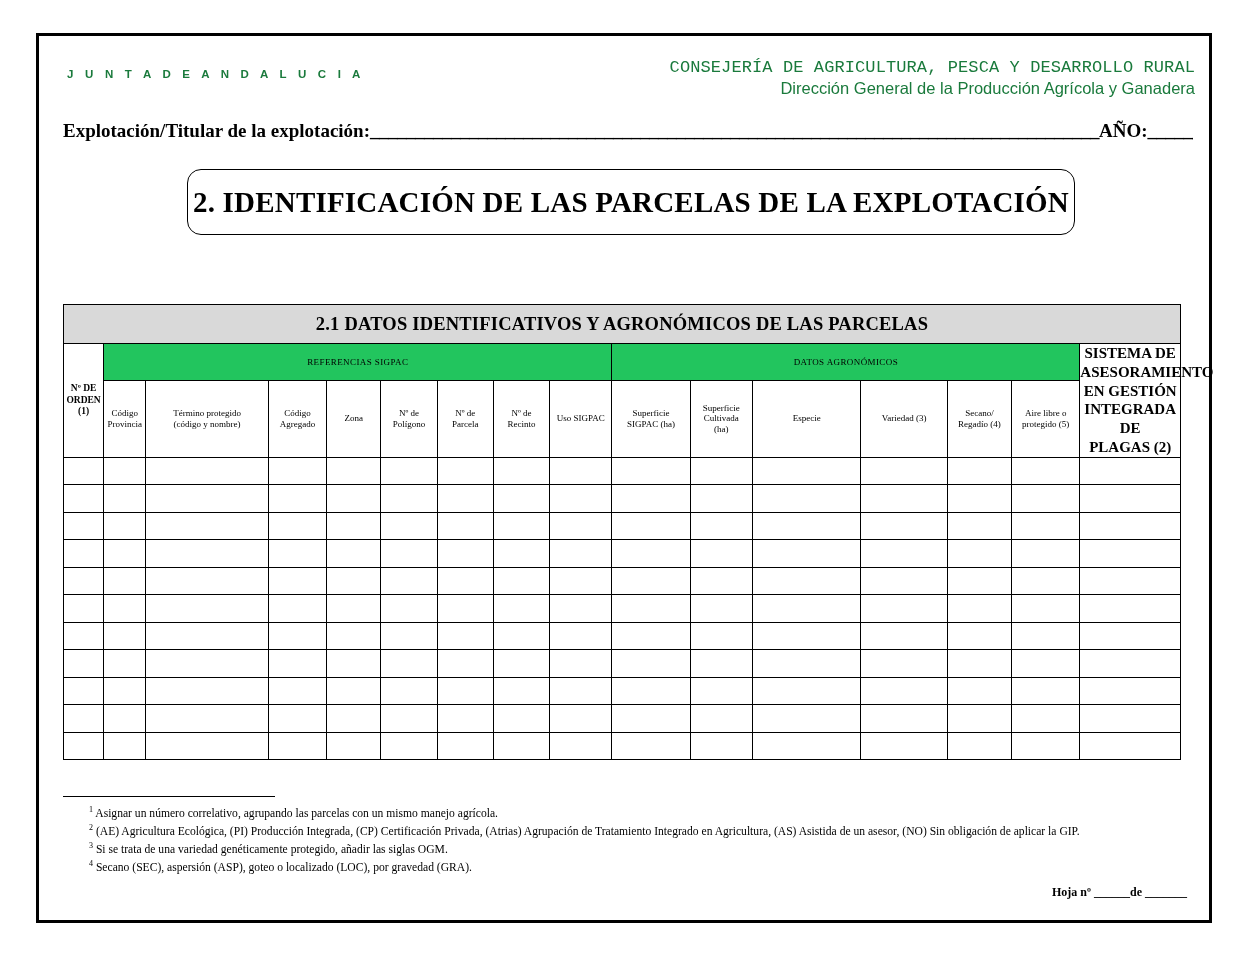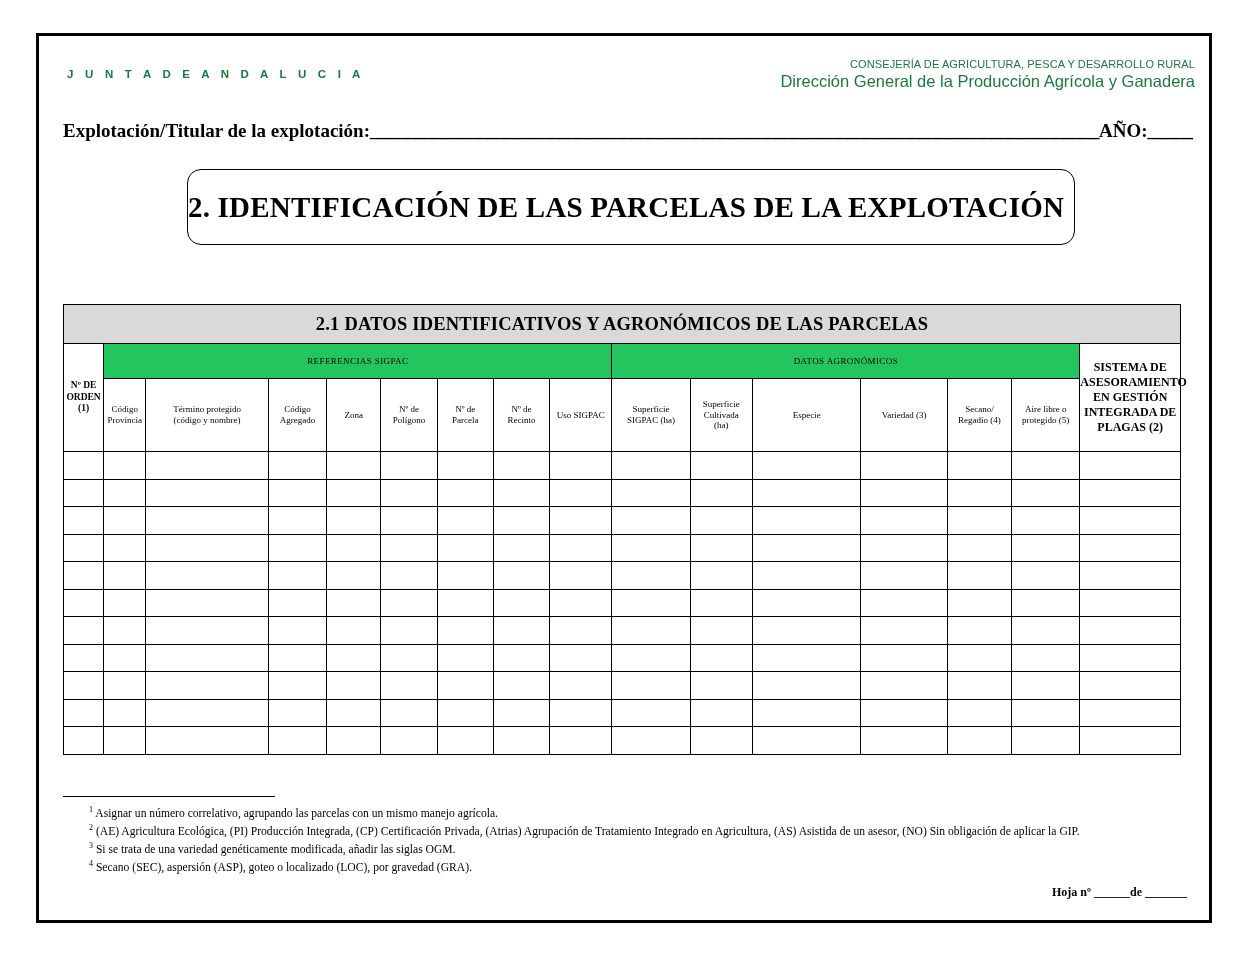--- a/index.html
+++ b/index.html
@@ -54,22 +54,23 @@
   }
   .consejeria {
     position: absolute;
     right: 14px;
     top: 22px;
     text-align: right;
     font-family: "Liberation Sans", sans-serif;
     color: #1a7a3c;
   }
   .consejeria .line1 {
-    font-size: 11px;
+    font-size: 17px;
     letter-spacing: 0.1px;
+    font-family: Liberation Mono, monospace;
   }
   .consejeria .line2 {
     font-size: 16.5px;
     margin-top: 2px;
   }
 
   
   .explot-row {
     position: absolute;
     left: 24px;
@@ -87,26 +88,26 @@
     font-weight: bold;
     text-align: center;
   }
 
   
   .title-box {
     position: absolute;
     left: 148px;
     top: 133px;
     width: 888px;
-    height: 76px;
+    height: 66px;
     border: 1.5px solid #000000;
     border-radius: 14px;
     display: flex;
     align-items: center;
-    justify-content: flex-start;
+    justify-content: center;
     box-sizing: border-box;
   }
   .title-box .txt {
     font-size: 29px;
     font-weight: bold;
     letter-spacing: 0.2px;
     white-space: nowrap;
   }
 
   
@@ -145,21 +146,21 @@
     line-height: 1.18;
     height: 72px;
     padding: 2px 1px;
   }
   .orden-head {
     font-size: 9.5px;
     font-weight: bold;
     line-height: 1.2;
   }
   .sistema-head {
-    font-size: 12px;
+    font-size: 15px;
     font-weight: bold;
     line-height: 1.25;
     padding: 3px 2px;
   }
   .body-row td { height: 26.5px; }
 
   
   .foot-rule {
     position: absolute;
     left: 24px;
@@ -504,21 +505,21 @@
               <td></td>
             </tr>
         </tbody>
       </table>
     </div>
 
     <div class="foot-rule"></div>
     <div class="footnotes">
       <div class="fn"><span class="n">1</span> <span>Asignar un número correlativo, agrupando las parcelas con un mismo manejo agrícola.</span></div>
       <div class="fn"><span class="n">2</span> <span>(AE) Agricultura Ecológica, (PI) Producción Integrada, (CP) Certificación Privada, (Atrias) Agrupación de Tratamiento Integrado en Agricultura, (AS) Asistida de un asesor, (NO) Sin obligación de aplicar la GIP.</span></div>
-      <div class="fn"><span class="n">3</span> <span>Si se trata de una variedad genéticamente modificada, añadir las siglas OGM.</span></div>
+      <div class="fn"><span class="n">3</span> <span>Si se trata de una variedad genéticamente protegido, añadir las siglas OGM.</span></div>
       <div class="fn"><span class="n">4</span> <span>Secano (SEC), aspersión (ASP), goteo o localizado (LOC), por gravedad (GRA).</span></div>
     </div>
 
     <div class="hoja">
       <span>Hoja nº</span>
       <span class="sp">______</span><span>de</span>
       <span class="sp">_______</span>
     </div>
 
   </div>

